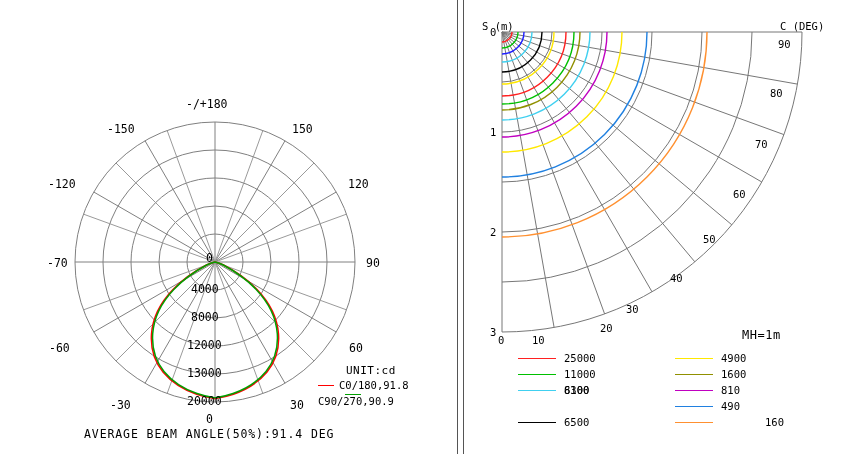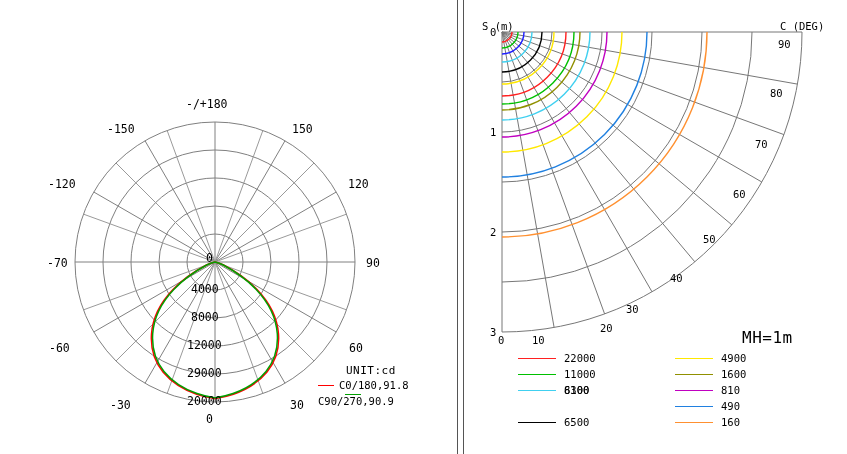--- a/index.html
+++ b/index.html
@@ -116,21 +116,21 @@
     white-space: nowrap;
   }
   .leg-line {
     width: 38px;
     height: 0;
     border-top: 1.6px solid #000;
     margin-right: 8px;
   }
   .mh-label {
     position: absolute;
-    font-size: 16px;
+    font-size: 12px;
     letter-spacing: 0.5px;
   }
   .axis-label {
     position: absolute;
     font-size: 10.5px;
     white-space: nowrap;
   }
 </style>
 </head>
 <body>
@@ -207,34 +207,35 @@
       <div class="lbl" style="left:110px;top:398px;">-30</div>
       <div class="lbl" style="left:290px;top:398px;">30</div>
       <div class="lbl" style="left:206px;top:412px;">0</div>
       <div class="lbl" style="left:206px;top:251px;">0</div>
     </div>
 
     <div id="ring-labels">
       <div class="ring-label" style="left:191px;top:282px;">4000</div>
       <div class="ring-label" style="left:191px;top:310px;">8000</div>
       <div class="ring-label" style="left:187px;top:338px;">12000</div>
-      <div class="ring-label" style="left:187px;top:366px;">29000</div>
+      <div class="ring-label" style="left:187px;top:366px;">13000</div>
       <div class="ring-label" style="left:187px;top:394px;">20000</div>
     </div>
 
     <div class="legend-title">UNIT:cd</div>
     <div class="legend-row" style="left:318px;top:379px;">
       <span class="legend-swatch" style="border-top-color:#ff0000;"></span>
       <span>C0/180,91.8</span>
     </div>
     <div class="legend-row" style="left:318px;top:394px;flex-direction:column;">
       <span class="legend-swatch" style="border-top-color:#00a000;"></span>
       <span>C90/270,90.9</span>
     </div>
 
+    <div class="beam-angle">AVERAGE BEAM ANGLE(50%):91.4 DEG</div>
   </div>
 
   <div class="panel" id="right-panel">
 
 
     <svg width="377" height="454" style="position:absolute;left:0;top:0;">
 
       <g transform="translate(32,32)" fill="none" stroke="#777777" stroke-width="1">
 
         <path d="M 50,0 A 50,50 0 0 1 0,50"></path>
@@ -291,21 +292,21 @@
     <div class="axis-label" style="left:263px;top:188px;">60</div>
     <div class="axis-label" style="left:285px;top:138px;">70</div>
     <div class="axis-label" style="left:300px;top:87px;">80</div>
     <div class="axis-label" style="left:308px;top:38px;">90</div>
 
     <div class="mh-label" style="left:272px;top:328px;">MH=1m</div>
 
     <div class="isolux-legend">
       <div class="leg-item" style="left:48px;top:352px;">
         <span class="leg-line" style="border-top-color:#ff2020;"></span>
-        <span>22000</span>
+        <span>25000</span>
       </div>
       <div class="leg-item" style="left:48px;top:368px;">
         <span class="leg-line" style="border-top-color:#00c000;"></span>
         <span>11000</span>
       </div>
       <div class="leg-item" style="left:48px;top:384px;">
         <span class="leg-line" style="border-top-color:#2020ff;"></span>
         <span>6300</span>
       </div>
       <div class="leg-item" style="left:48px;top:384px;">
@@ -326,20 +327,20 @@
         <span>1600</span>
       </div>
       <div class="leg-item" style="left:205px;top:384px;">
         <span class="leg-line" style="border-top-color:#c000c0;"></span>
         <span>810</span>
       </div>
       <div class="leg-item" style="left:205px;top:400px;">
         <span class="leg-line" style="border-top-color:#2080e0;"></span>
         <span>490</span>
       </div>
-      <div class="leg-item" style="left:205px;top:416px;">
+      <div class="leg-item" style="left:205px;top:416px;gap:44px;">
         <span class="leg-line" style="border-top-color:#ff9030;"></span>
         <span>160</span>
       </div>
     </div>
 
   </div>
 </div>
 
 </body></html>

